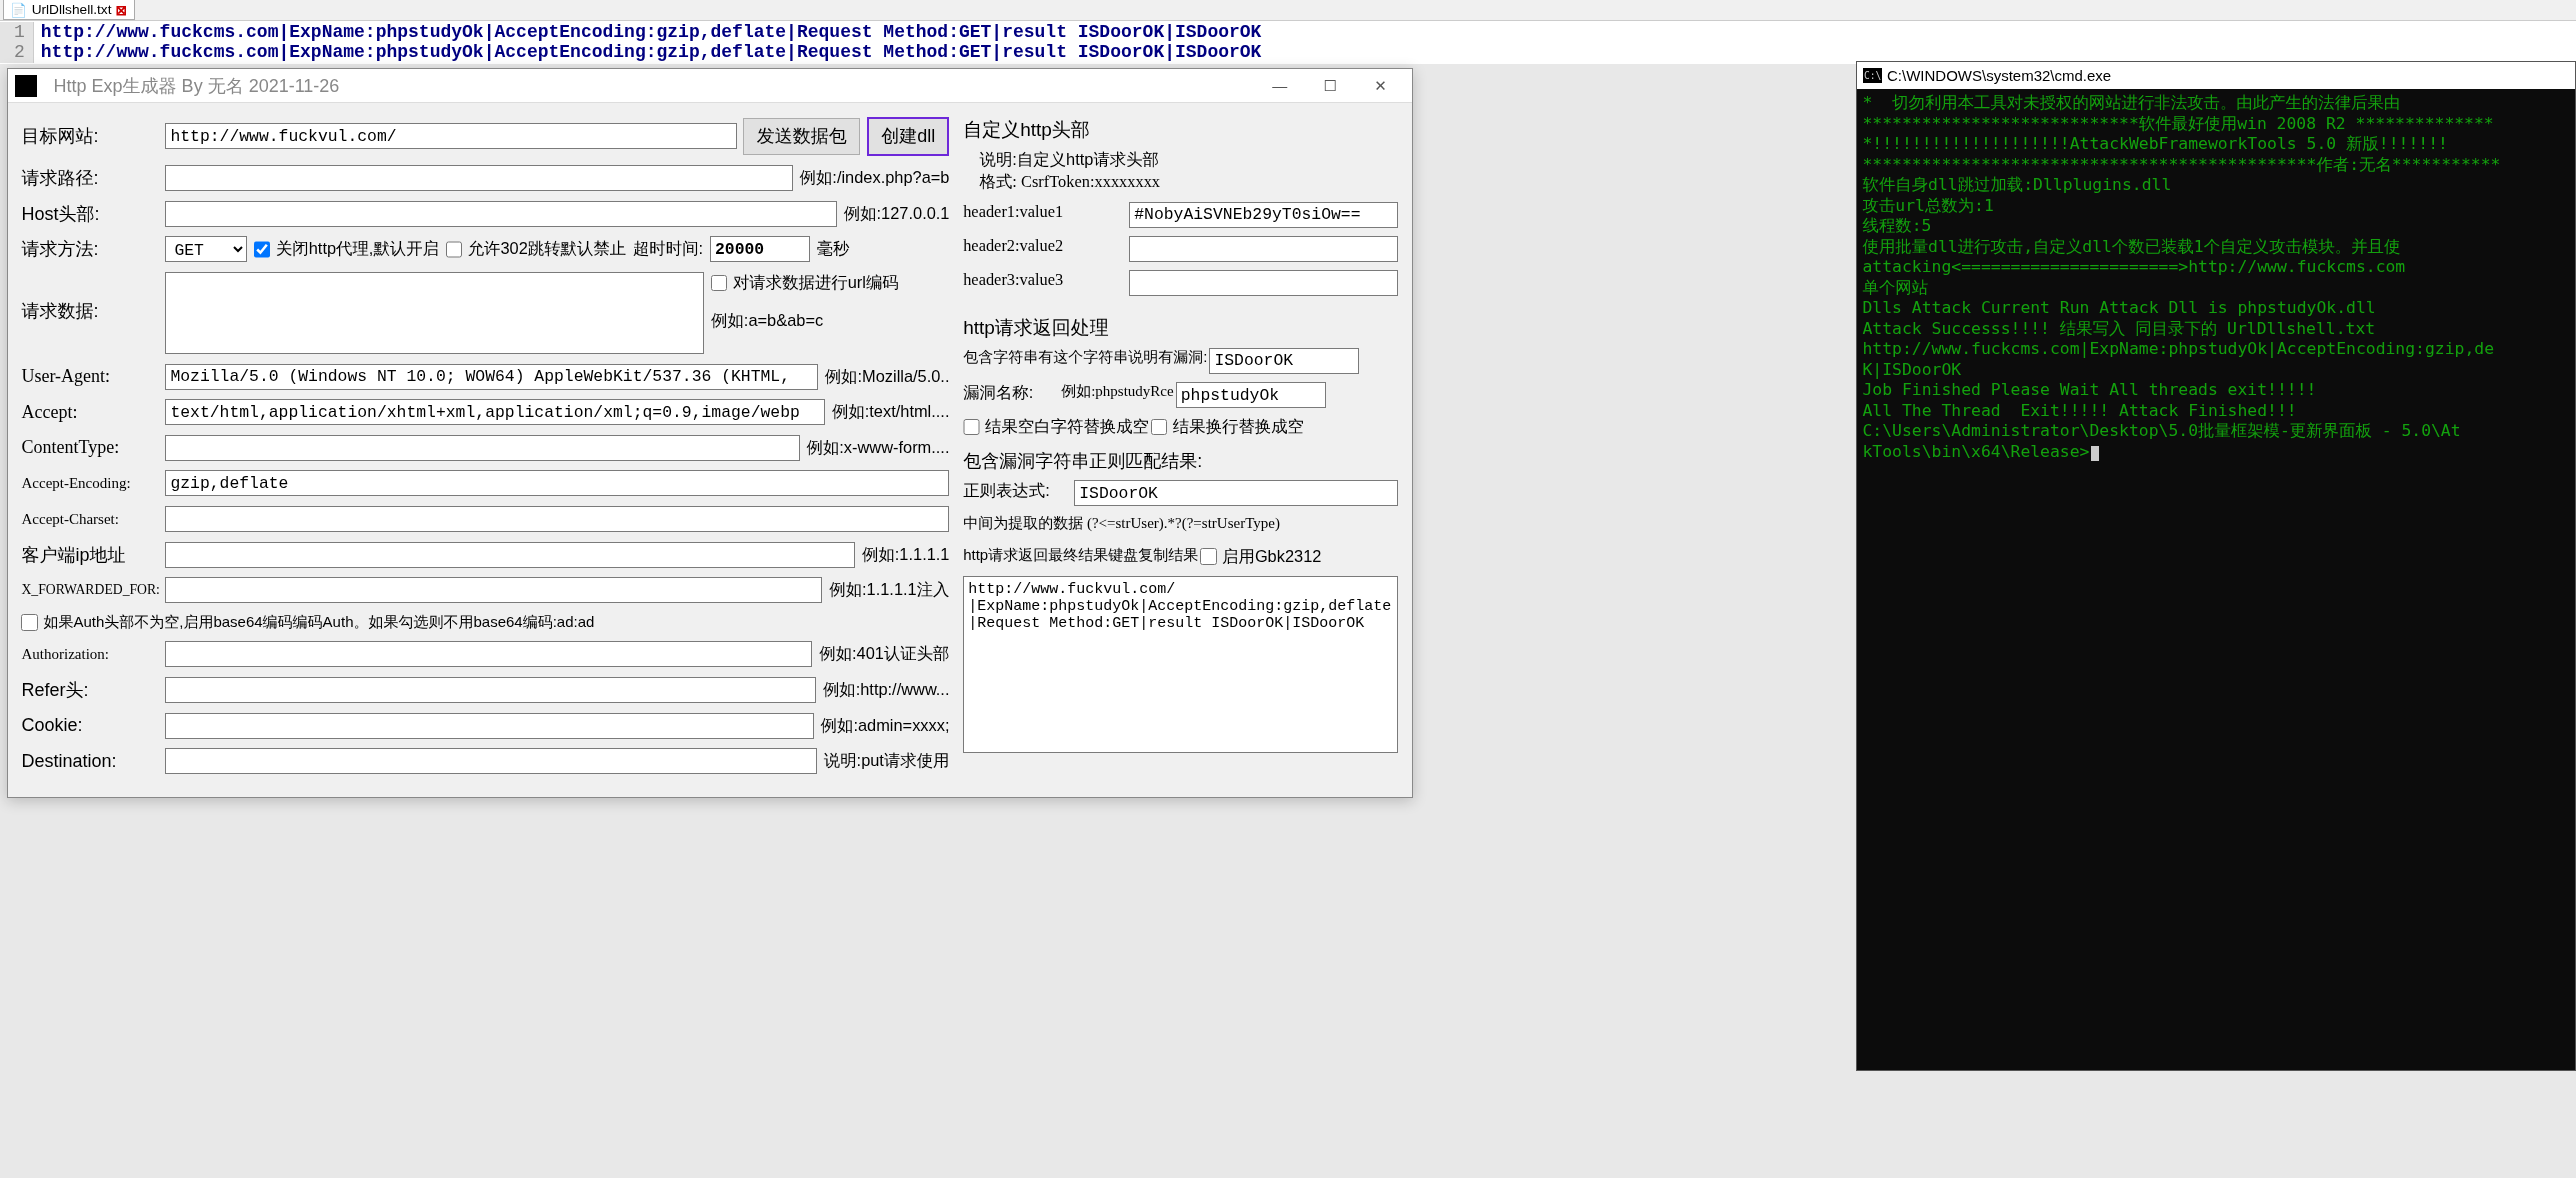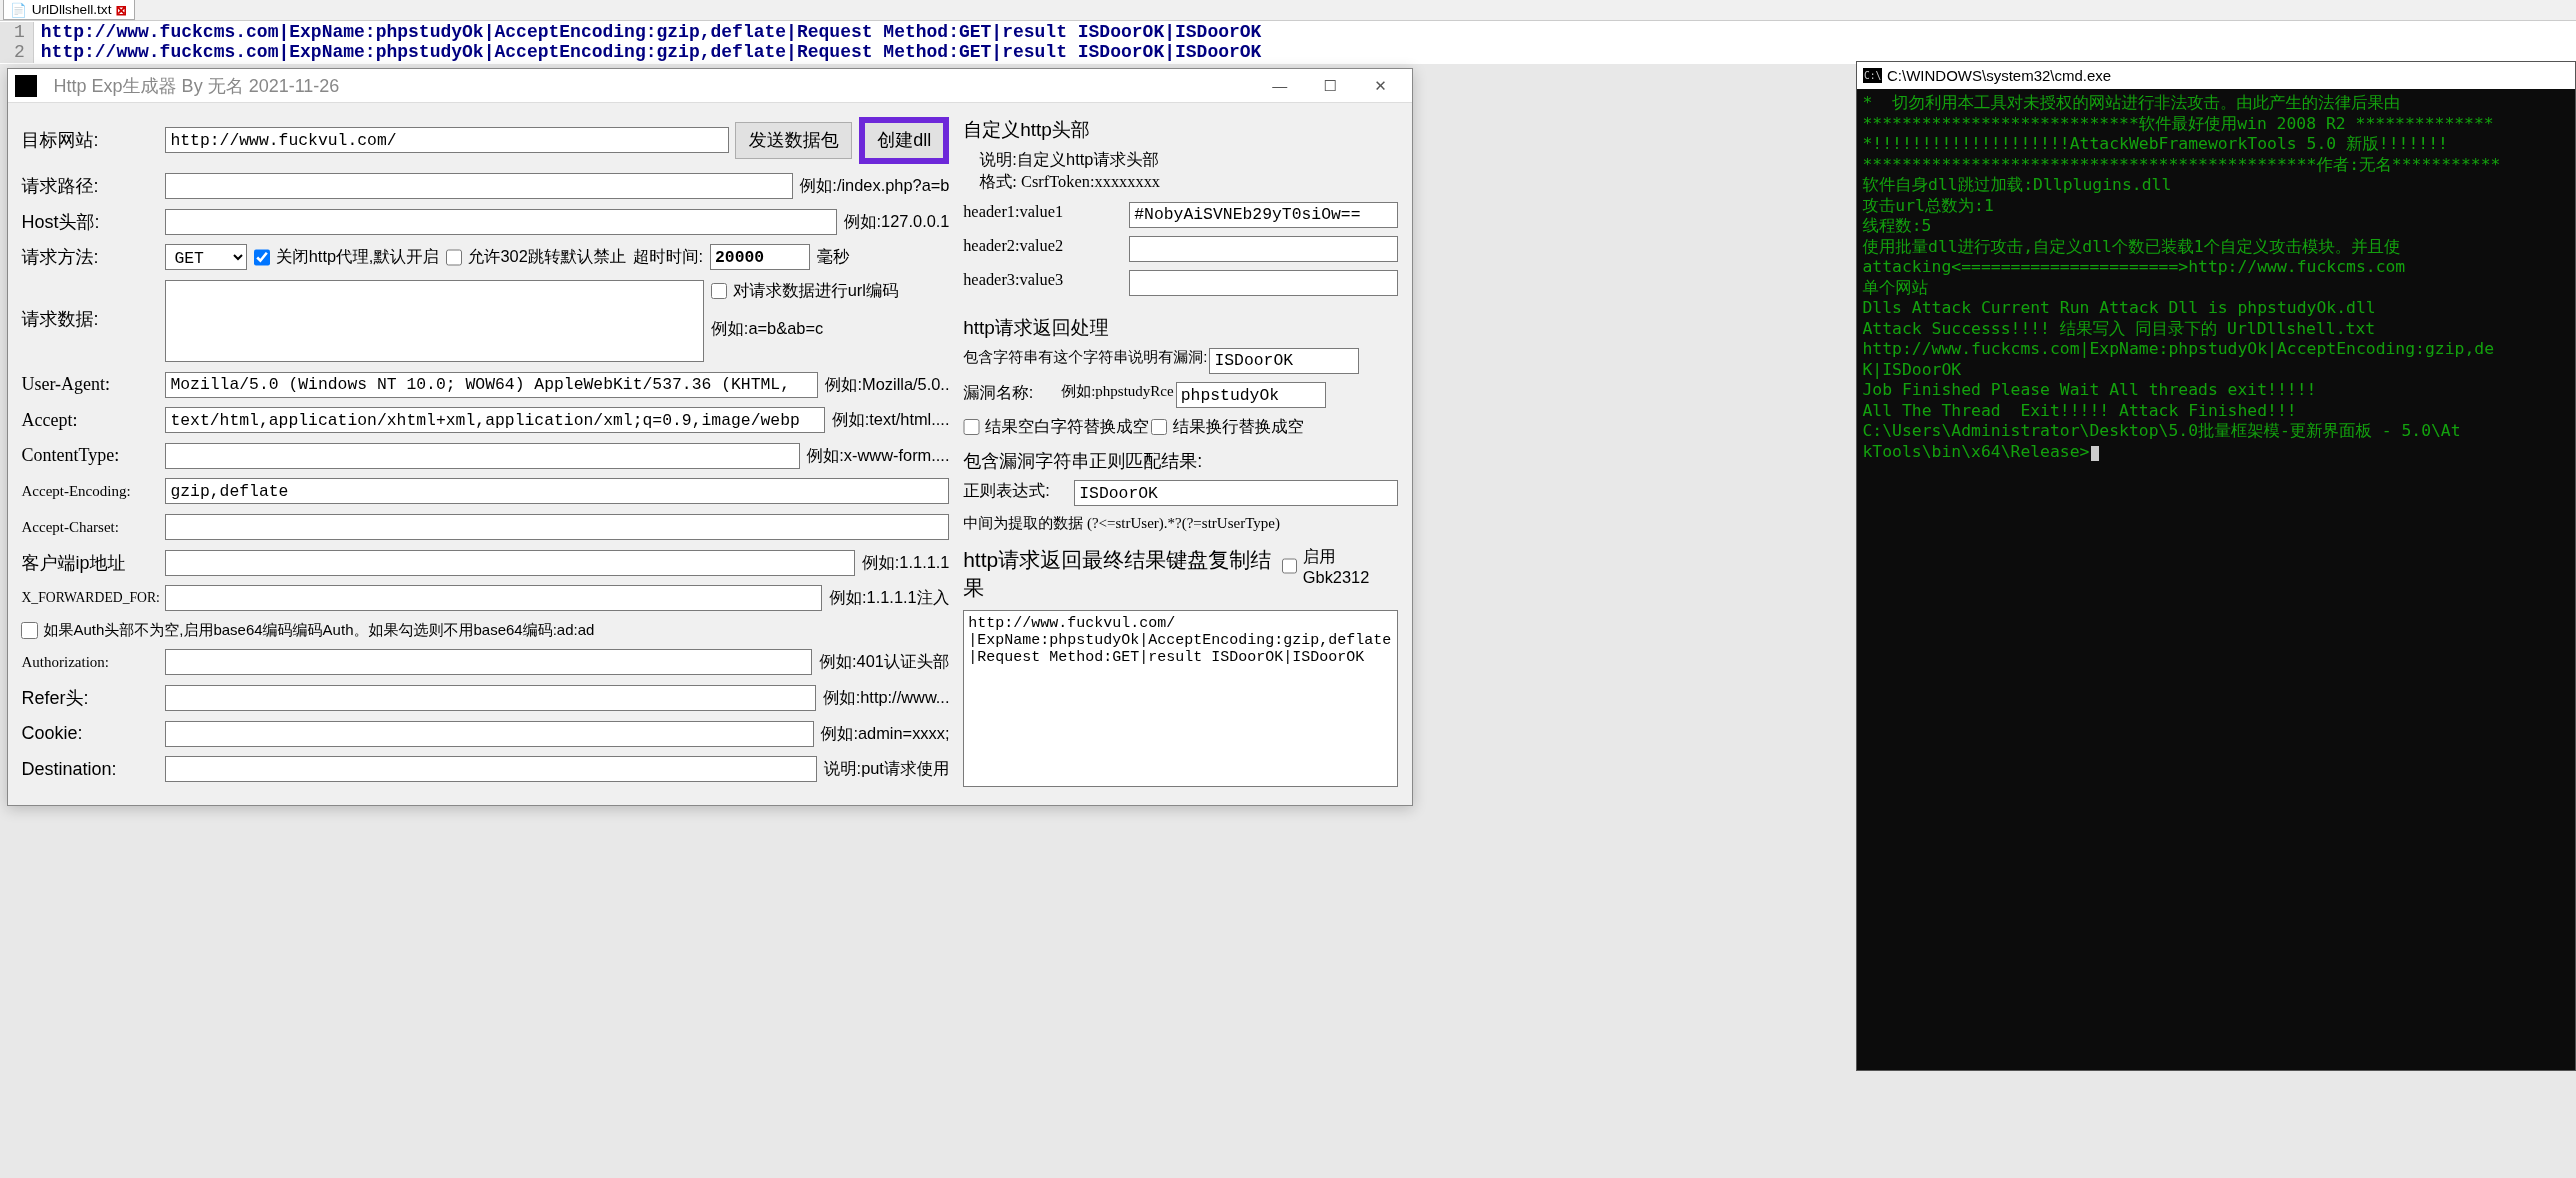--- a/index.html
+++ b/index.html
@@ -135,21 +135,21 @@
   color: #000;
   white-space: nowrap;
 }
 .btn {
   font-size: 18px;
   padding: 5.5px 12.3px;
   background: #e1e1e1;
   border: 0.7px solid #adadad;
   cursor: pointer;
 }
-.btn-primary { border: 6px solid #6d28d9; }
+.btn-primary { border: 2px solid #6d28d9; }
 
 .input-mid { width: 539px; }
 
 
 .col-right { flex: 1; }
 .section-title {
   font-size: 19px;
   margin-bottom: 6.8px;
 }
 .small-row {
@@ -428,21 +428,21 @@
       </div>
 
       <div style="font-size:18px;margin:11px 0 6.8px">包含漏洞字符串正则匹配结果:</div>
       <div class="small-row">
         <span style="width:109px">正则表达式:</span>
         <input class="small-input mono" value="ISDoorOK" style="">
       </div>
       <div class="mono" style="font-size:15px;margin-bottom:12.3px">中间为提取的数据    (?&lt;=strUser).*?(?=strUserType)</div>
 
       <div class="small-row">
-        <span style="font-size:21px">http请求返回最终结果键盘复制结果</span>
+        <span style="font-size:15px">http请求返回最终结果键盘复制结果</span>
         <span class="checkbox-row">
           <input type="checkbox" class="chk" style="">
           <span>启用Gbk2312</span>
         </span>
       </div>
       <div class="result-box">http://www.fuckvul.com/
 |ExpName:phpstudyOk|AcceptEncoding:gzip,deflate|Request Method:GET|result ISDoorOK|ISDoorOK</div>
     </div>
   </div>
 </div>

